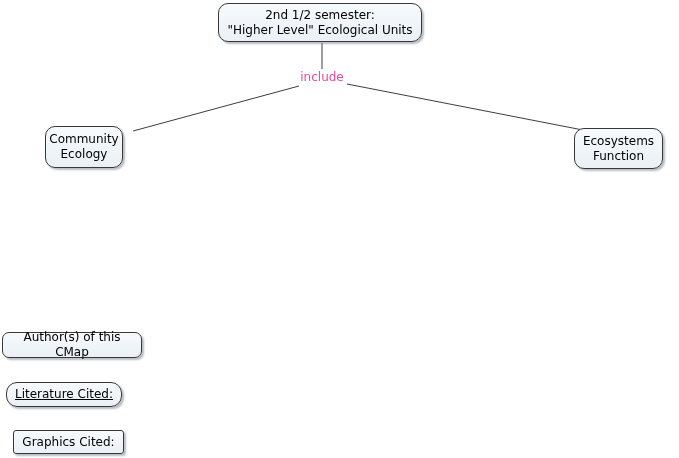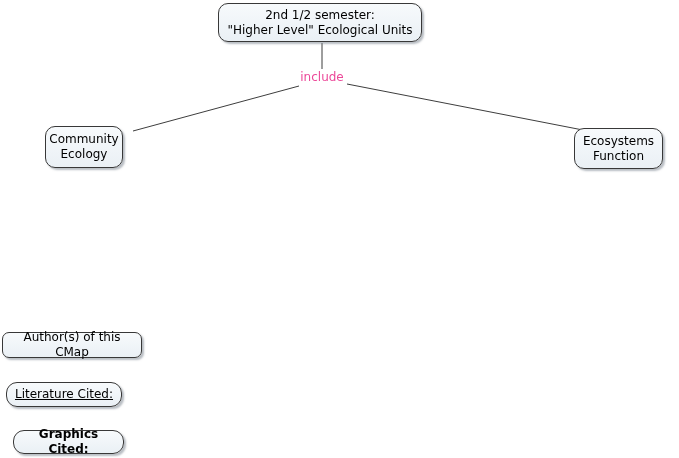--- a/index.html
+++ b/index.html
@@ -39,21 +39,21 @@
     border-radius: 10px;
     box-shadow: 2px 2px 2px rgba(125, 135, 145, 0.55);
     cursor: default;
     padding: 1px 3px;
   }
   .n-semester   { left: 218px; top: 3px;   width: 204px; height: 39px; }
   .n-community  { left: 45px;  top: 126px; width: 78px;  height: 42px; }
   .n-ecosystems { left: 574px; top: 128px; width: 89px;  height: 41px; }
   .n-authors    { left: 2px;   top: 332px; width: 140px; height: 26px; border-radius: 7px; }
   .n-literature { left: 6px;   top: 382px; width: 116px; height: 25px; border-radius: 11px; text-decoration: underline; }
-  .n-graphics   { left: 13px;  top: 430px; width: 111px; height: 24px; border-radius: 11px; font-weight: bold; }
+  .n-graphics   { left: 13px;  top: 430px; width: 111px; height: 24px; border-radius: 3px; }
   .link-label {
     position: absolute;
     left: 322px;
     top: 70px;
     transform: translateX(-50%);
     font-size: 12px;
     line-height: 1.2;
     color: #ec4899;
     background: #ffffff;
     padding: 0 2px;

